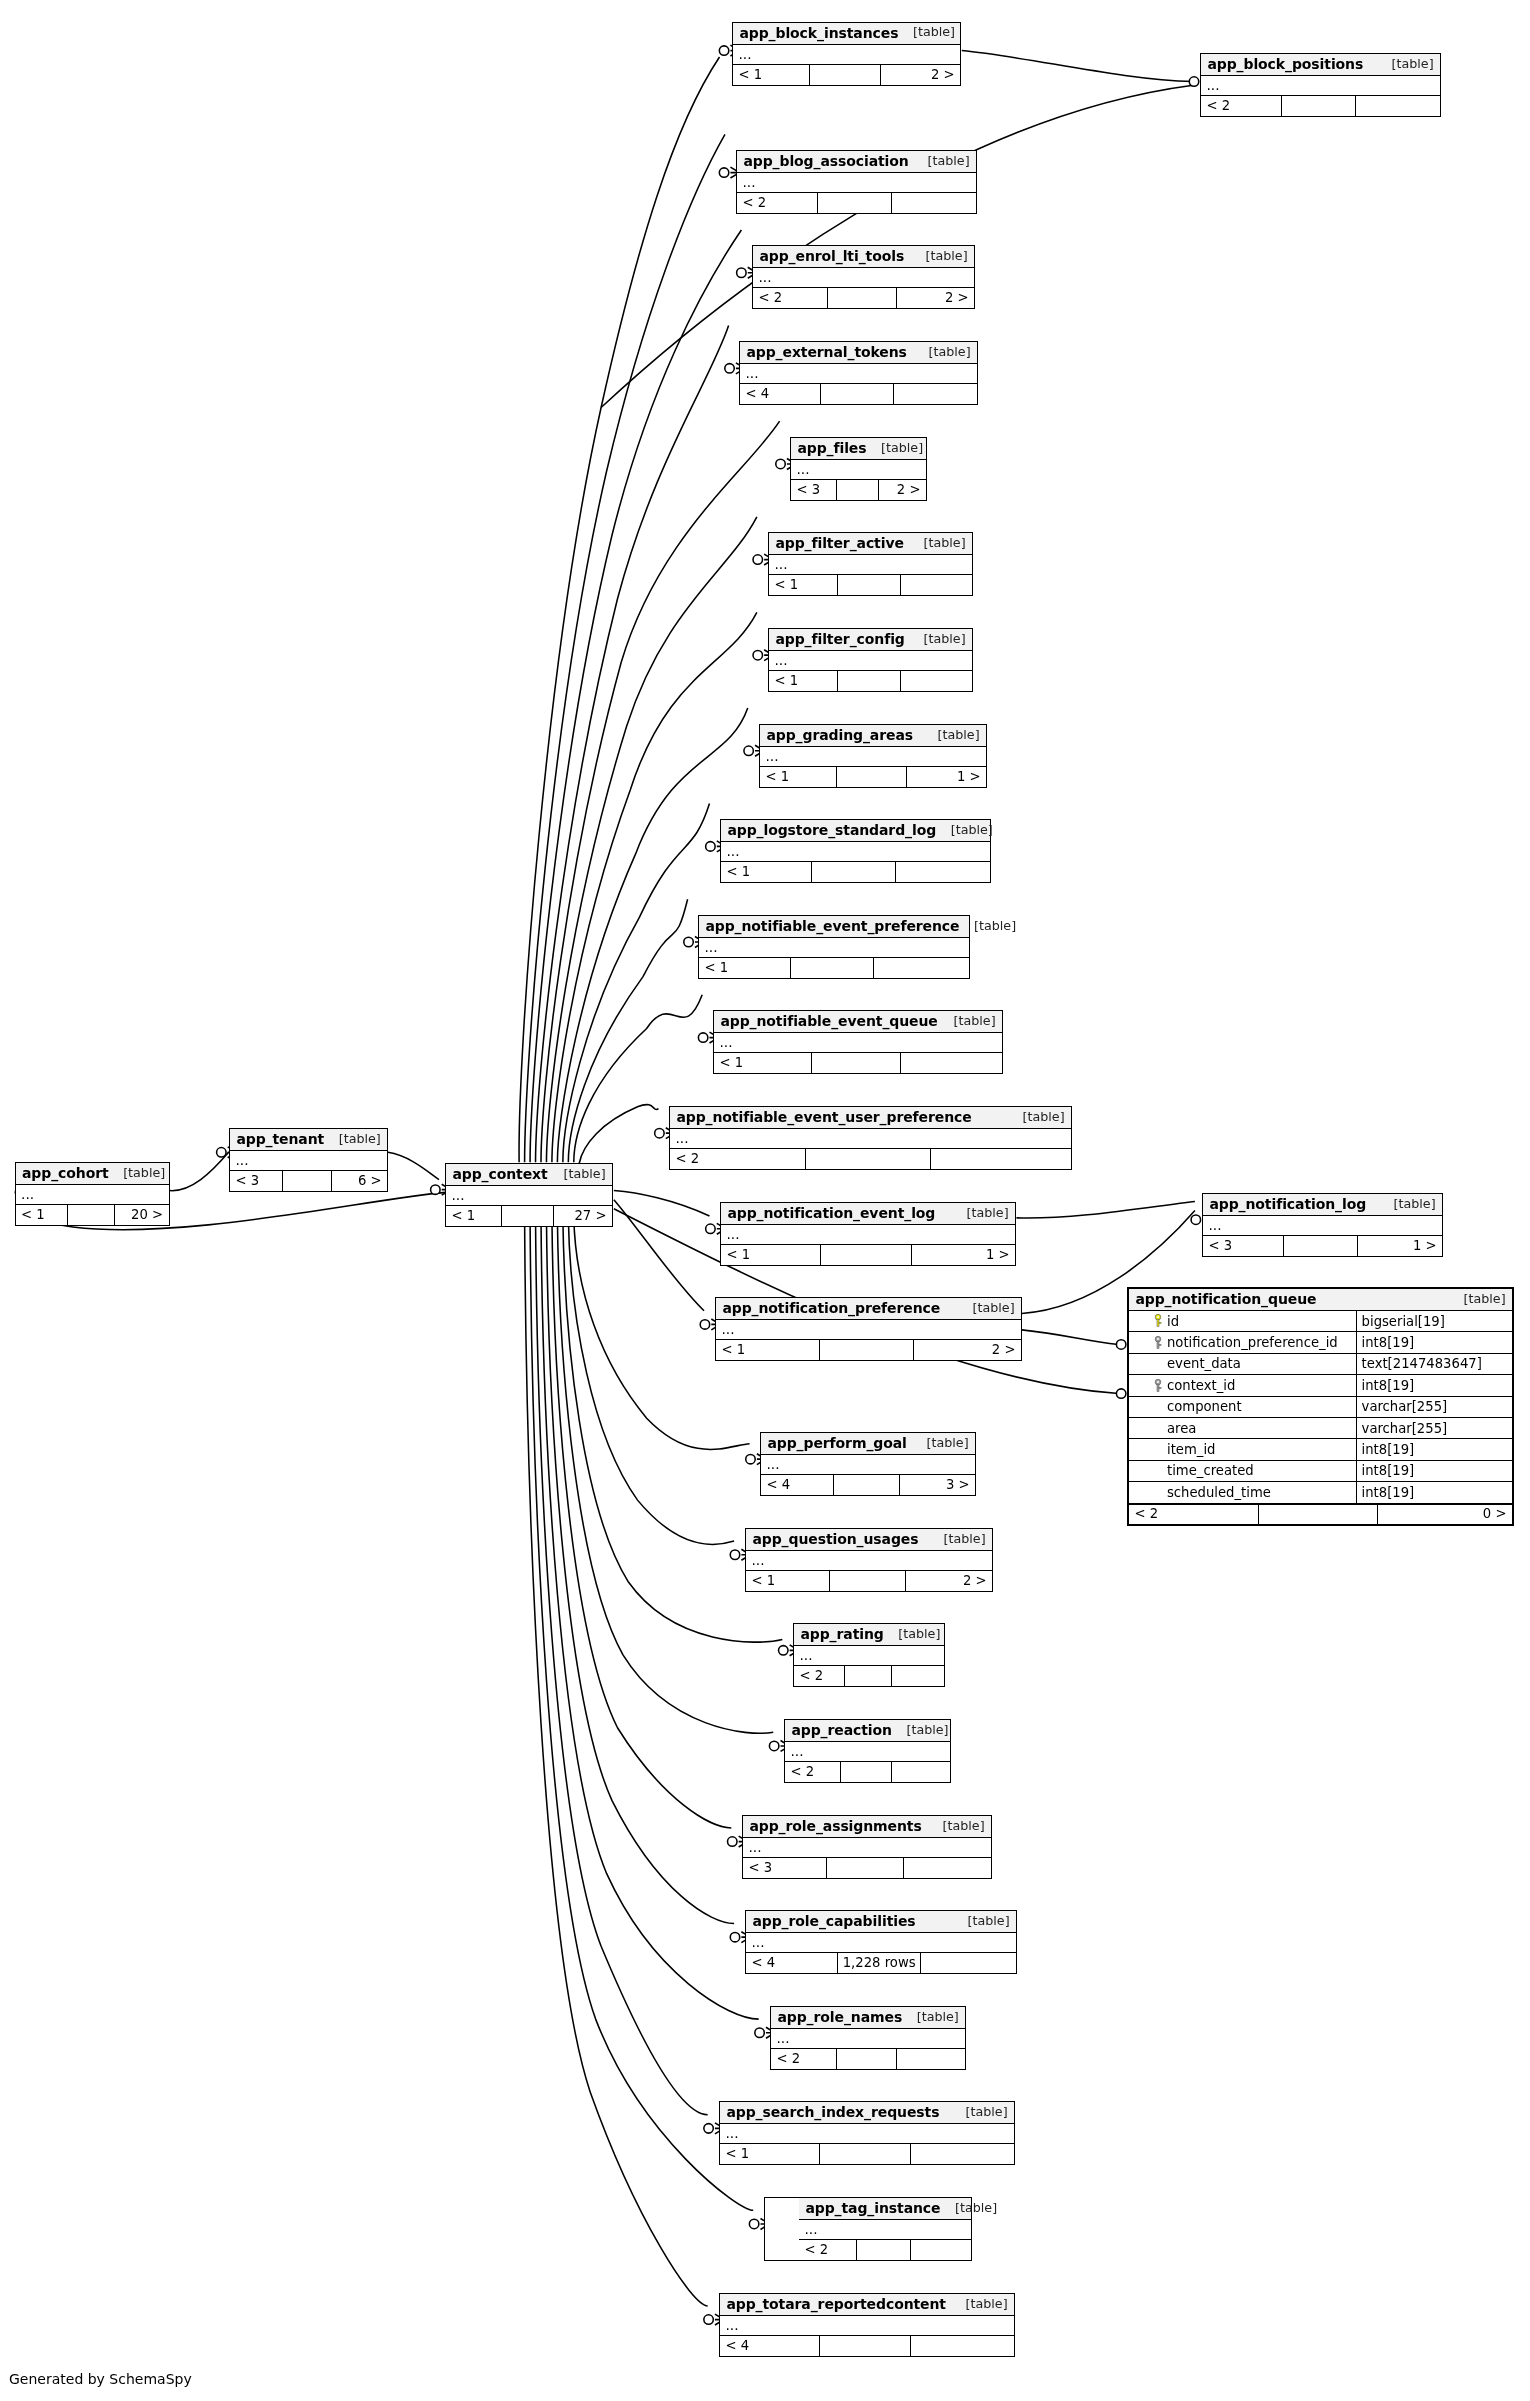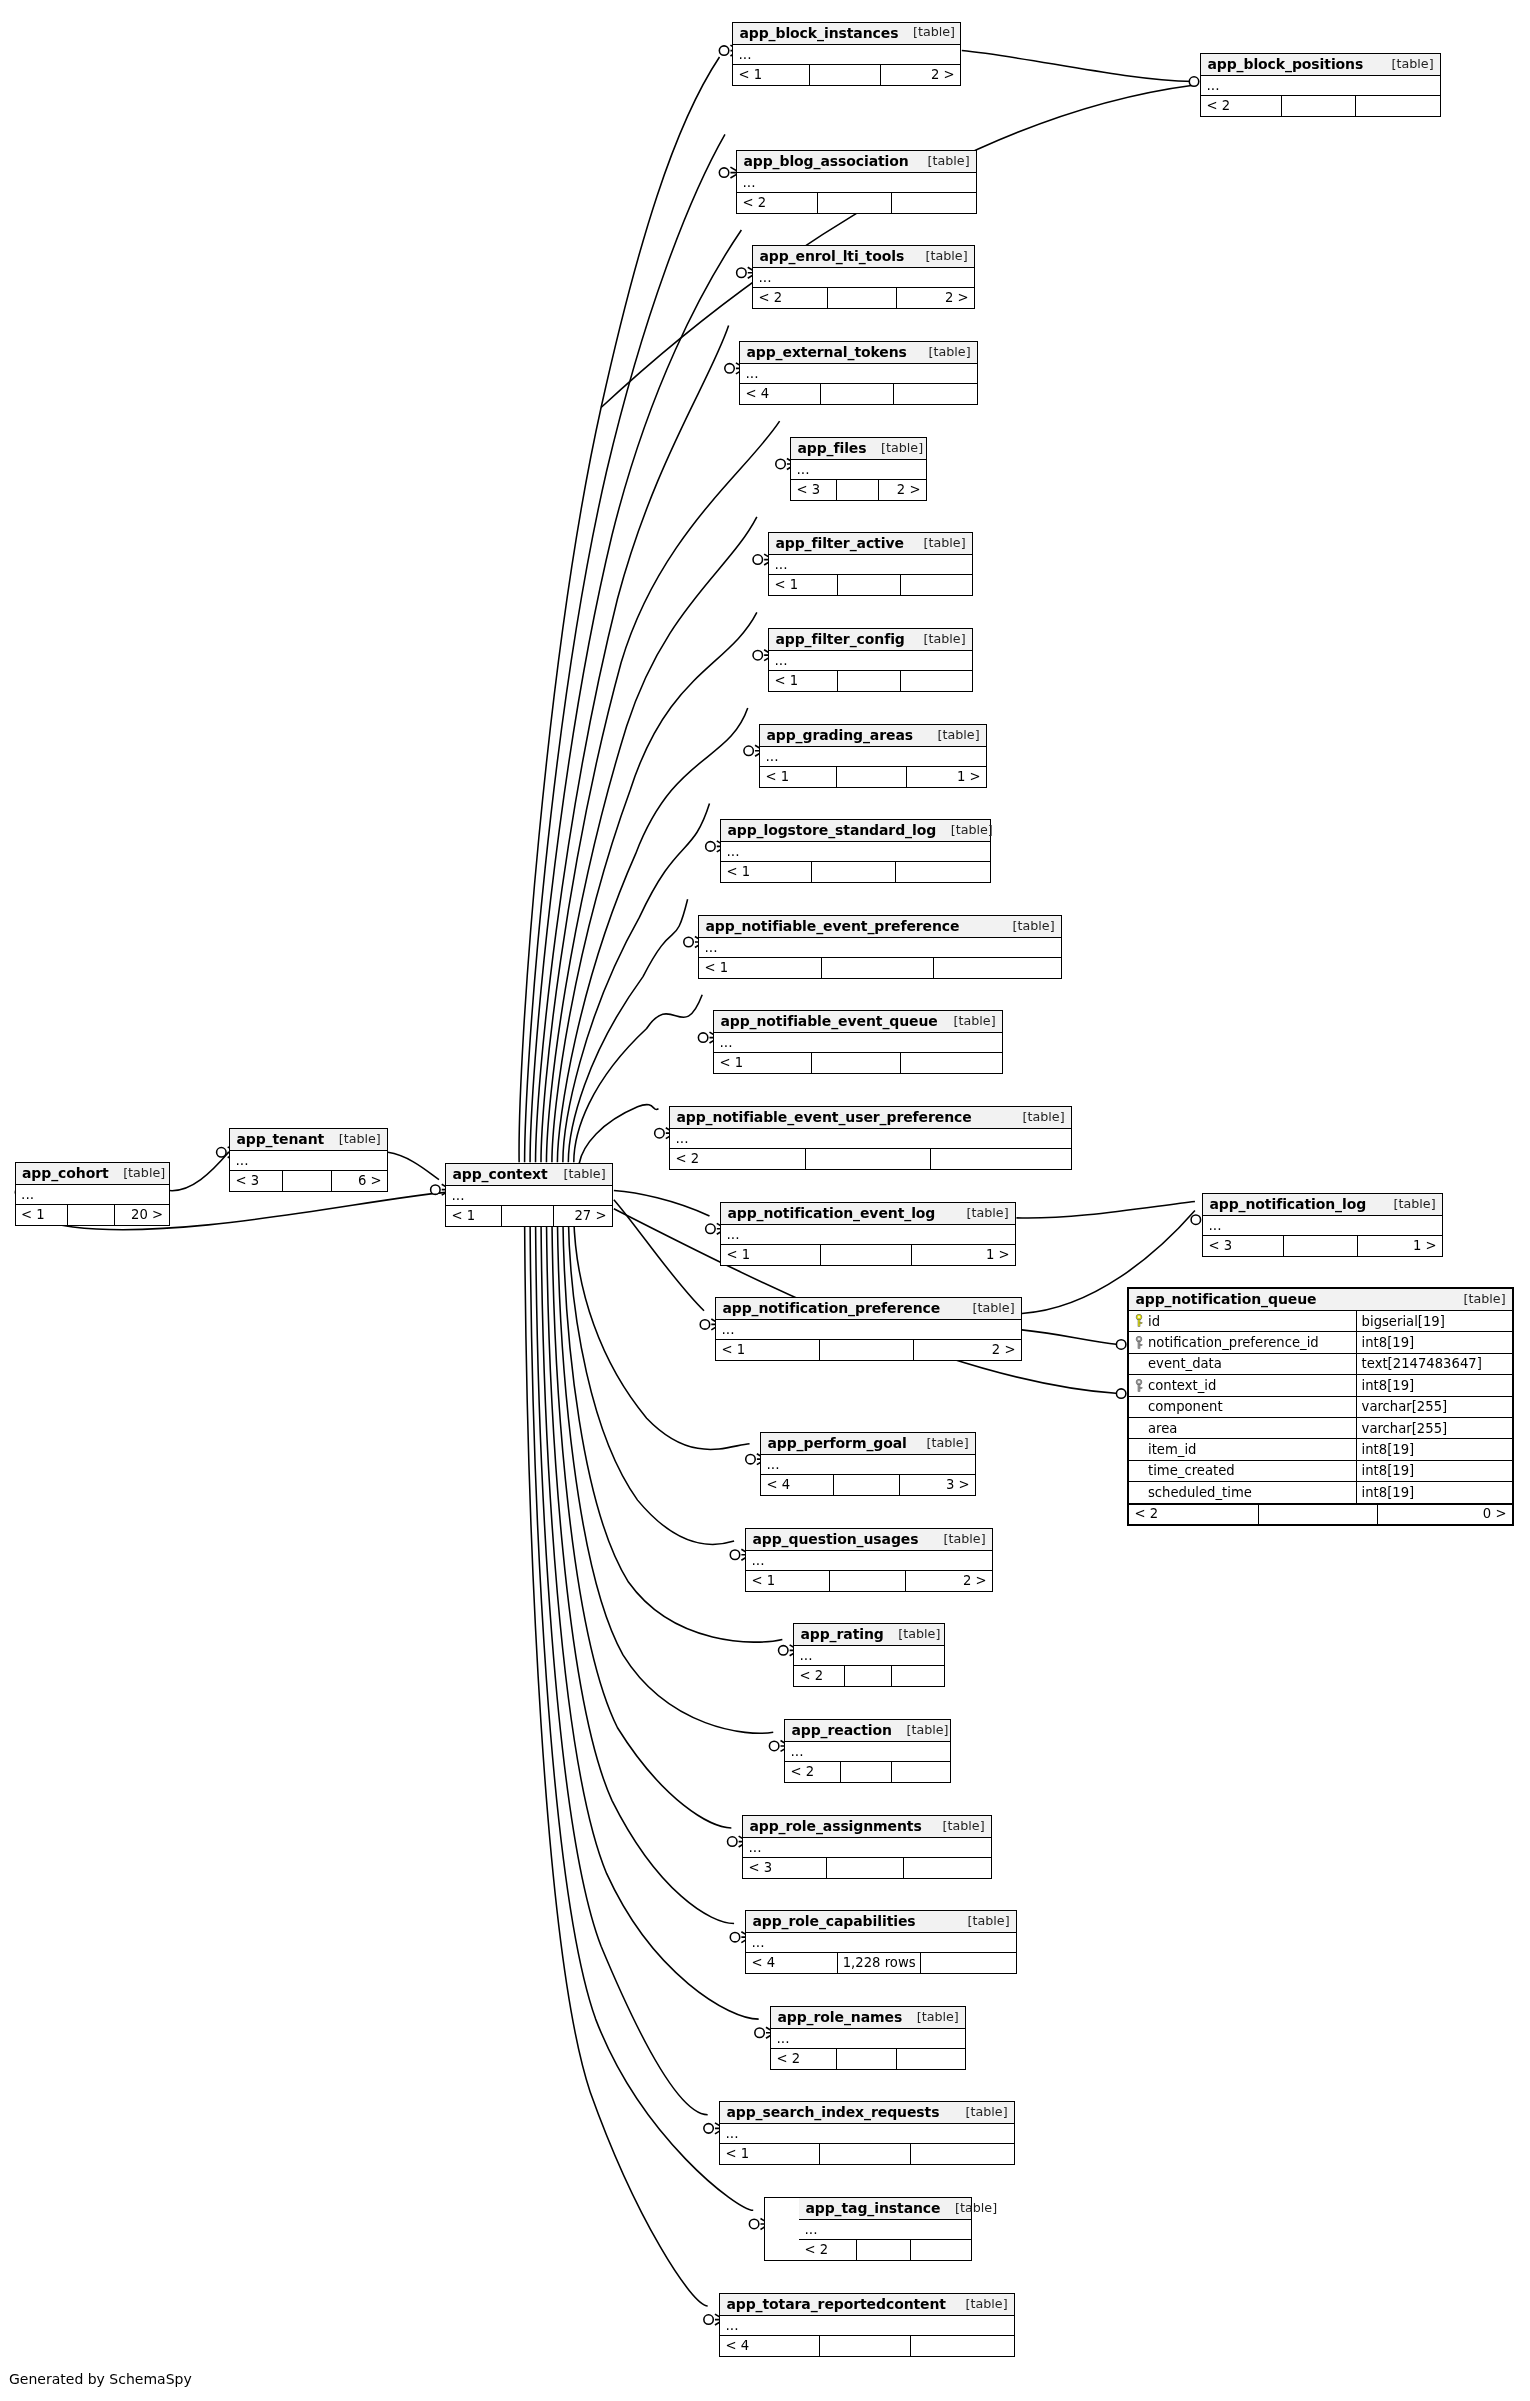--- a/index.html
+++ b/index.html
@@ -94,21 +94,21 @@
     height: 21.4px;
     box-sizing: border-box;
     border-bottom: 1.3px solid #000;
     background: #fff;
   }
   .col-name {
     flex: 0 0 228px;
     display: flex;
     align-items: center;
     box-sizing: border-box;
-    padding-left: 1px;
+    padding-left: 20px;
     border-right: 1.3px solid #000;
     font-size: 13.2px;
     color: #000;
     white-space: nowrap;
   }
   .col-type {
     flex: 1 1 auto;
     display: flex;
     align-items: center;
     box-sizing: border-box;
@@ -436,21 +436,21 @@
           <span class="tbl-name">app_logstore_standard_log</span>
           <span class="tbl-type">[table]</span>
         </div>
         <div class="tbl-body">...</div>
         <div class="tbl-foot">
           <span class="fc fc-l">&lt; 1</span>
           <span class="fc fc-m"></span>
           <span class="fc fc-r"></span>
         </div>
       </div>
-      <div class="tbl" style="left: 698px; top: 899px; width: 364px;">
+      <div class="tbl" style="left: 698px; top: 899px; width: 272px;">
         <div class="tbl-hdr">
           <span class="tbl-name">app_notifiable_event_preference</span>
           <span class="tbl-type">[table]</span>
         </div>
         <div class="tbl-body">...</div>
         <div class="tbl-foot">
           <span class="fc fc-l">&lt; 1</span>
           <span class="fc fc-m"></span>
           <span class="fc fc-r"></span>
         </div>

